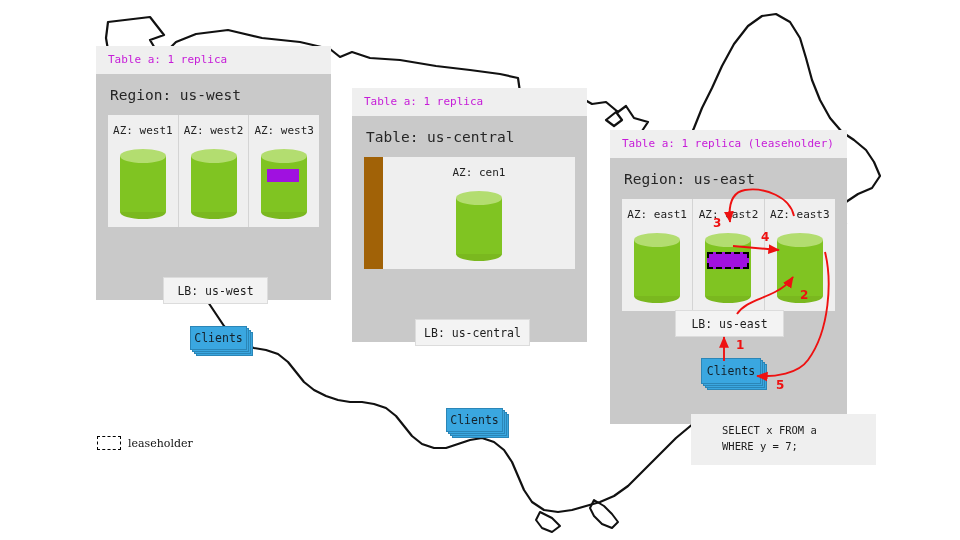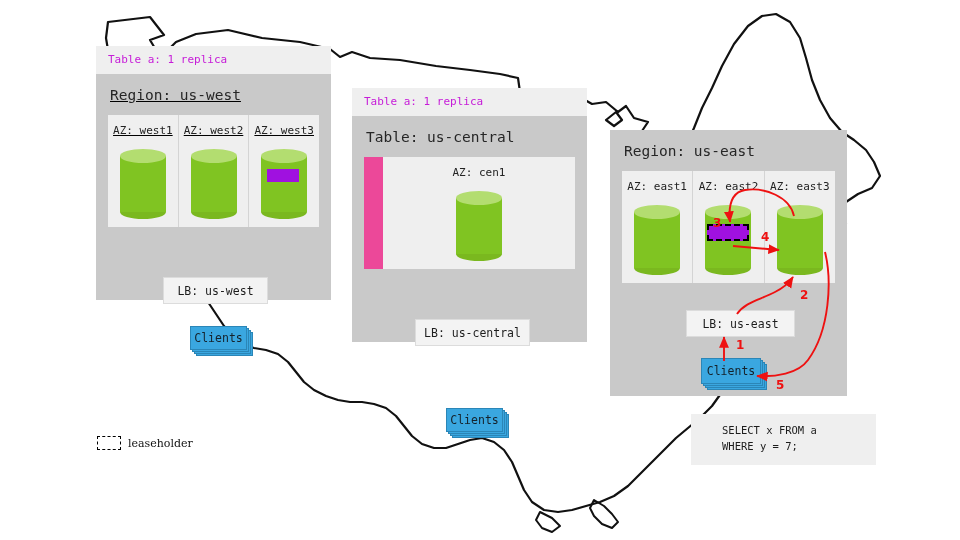--- a/index.html
+++ b/index.html
@@ -16,21 +16,21 @@
   .panel-head{
     background:#efefef;
     font-size:11px;color:#c61cd8;letter-spacing:0px;
     padding:8px 0 8px 12px;line-height:1.1;
     white-space:nowrap;
   }
   .panel-body{background:#c9c9c9;padding:0 12px 12px 12px;}
   .region-title{
     font-size:14.5px;color:#262626;padding:13px 0 12px 2px;white-space:nowrap;
   }
-  .az-row{display:flex;background:#ec4899;}
+  .az-row{display:flex;background:#a16207;}
   .az-cell{
     flex:1 1 0;background:#efefef;border-right:1px solid #d4d4d4;
     padding:9px 0 14px 0;display:flex;flex-direction:column;align-items:center;
   }
   .az-cell:last-child{border-right:none;}
   .az-label{font-size:11px;color:#222;margin-bottom:12px;white-space:nowrap;}
 
   
   .cyl{position:relative;}
   .cyl .side{
@@ -113,21 +113,21 @@
          L176,254 L170,242 L164,230 L158,218 L152,206 L146,194 L140,182
          L134,170 L128,158 L122,146 L116,134 L110,122 L106,110 L104,98
          L104,86 L106,74 L108,62 L108,50 L106,38 L108,22 Z"></path>
     <path fill="none" stroke="#111111" stroke-width="2.2" stroke-linejoin="round" stroke-linecap="round" d="M616,112 L622,120 L614,126 L606,120 Z"></path>
     <path fill="none" stroke="#111111" stroke-width="2" stroke-linejoin="round" stroke-linecap="round" d="M594,500 L604,506 L612,514 L618,522 L612,528 L602,524 L594,516 L590,508 Z"></path>
     <path fill="none" stroke="#111111" stroke-width="2" stroke-linejoin="round" stroke-linecap="round" d="M540,512 L552,518 L560,526 L552,532 L542,528 L536,520 Z"></path>
   </svg>
 
   <div class="panel" style="left:96px;top:46px;width:235px;">
     <div class="panel-head">Table a: 1 replica</div>
-    <div class="panel-body" style="height:214px;text-decoration:underline;">
+    <div class="panel-body" style="height:214px;">
       <div class="region-title">Region: us-west</div>
       <div class="az-row" style="height:112px;">
 
         <div class="az-cell">
           <div class="az-label">AZ: west1</div>
           <div class="cyl" style="width:46px;height:70px;">
             <div class="bot" style="top:56px;height:14px;"></div>
             <div class="side" style="top:7px;height:56px;"></div>
             <div class="top" style="top:0px;height:14px;"></div>
           </div>
@@ -185,20 +185,21 @@
     <div class="lb" style="left:63px;top:231px;width:113px;height:25px;">LB: us-central</div>
     <div class="clients" style="left:88px;top:320px;width:62px;height:30px;">
       <div class="sheet" style="left:6px;top:6px;width:55px;height:22px;"></div>
       <div class="sheet" style="left:4px;top:4px;width:55px;height:22px;"></div>
       <div class="sheet" style="left:2px;top:2px;width:55px;height:22px;"></div>
       <div class="front" style="width:55px;height:22px;">Clients</div>
     </div>
   </div>
 
   <div class="panel" style="left:610px;top:130px;width:237px;">
+    <div class="panel-head">Table a: 1 replica (leaseholder)</div>
     <div class="panel-body" style="height:254px;">
       <div class="region-title">Region: us-east</div>
       <div class="az-row" style="height:112px;text-align:right;">
 
         <div class="az-cell">
           <div class="az-label">AZ: east1</div>
           <div class="cyl" style="width:46px;height:70px;">
             <div class="bot" style="top:56px;height:14px;"></div>
             <div class="side" style="top:7px;height:56px;"></div>
             <div class="top" style="top:0px;height:14px;"></div>
@@ -219,21 +220,21 @@
           <div class="az-label">AZ: east3</div>
           <div class="cyl" style="width:46px;height:70px;">
             <div class="bot" style="top:56px;height:14px;"></div>
             <div class="side" style="top:7px;height:56px;"></div>
             <div class="top" style="top:0px;height:14px;"></div>
           </div>
         </div>
 
       </div>
     </div>
-    <div class="lb" style="left:76px;top:180px;width:107px;height:25px;">LB: us-east</div>
+    <div class="lb" style="left:65px;top:180px;width:107px;height:25px;">LB: us-east</div>
     <div class="clients" style="left:85px;top:228px;width:66px;height:32px;">
       <div class="sheet" style="left:6px;top:6px;width:58px;height:24px;"></div>
       <div class="sheet" style="left:4px;top:4px;width:58px;height:24px;"></div>
       <div class="sheet" style="left:2px;top:2px;width:58px;height:24px;"></div>
       <div class="front" style="width:58px;height:24px;">Clients</div>
     </div>
   </div>
 
   <div class="sqlbox" style="left:691px;top:414px;width:142px;padding-left:31px;">SELECT x FROM a
 WHERE y = 7;</div>

